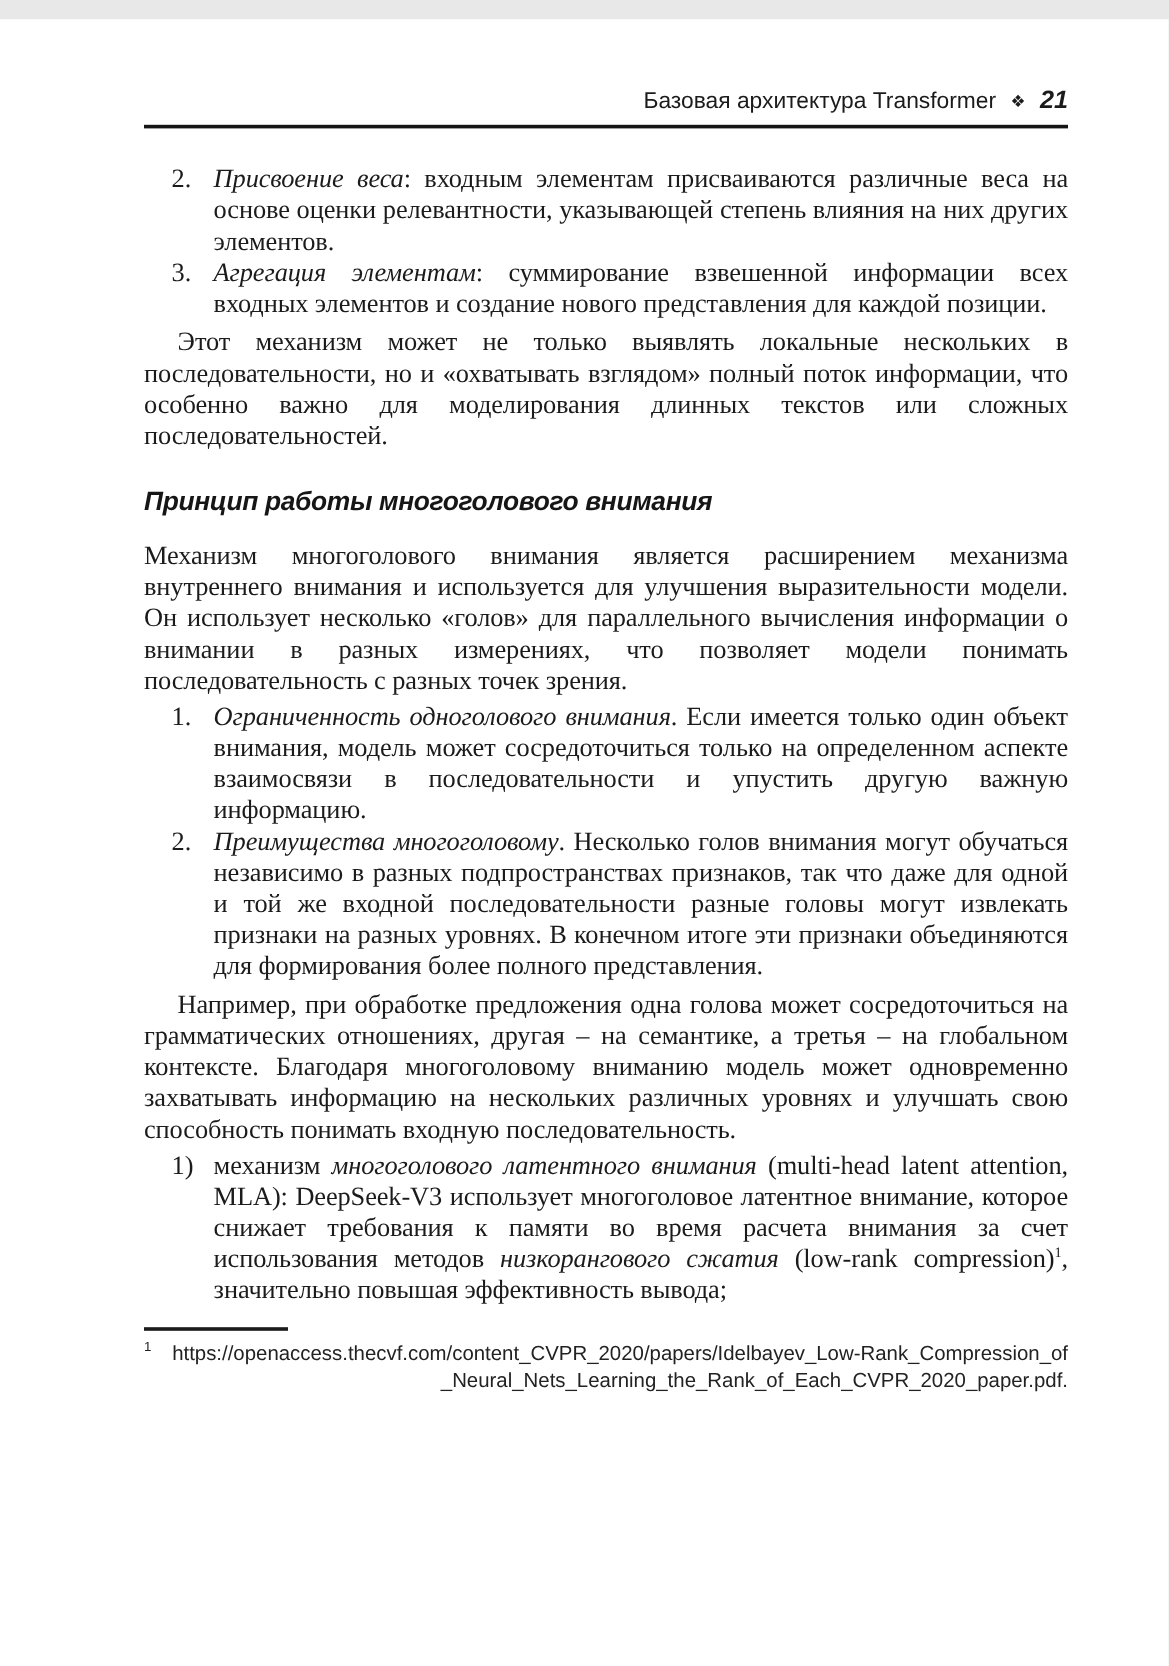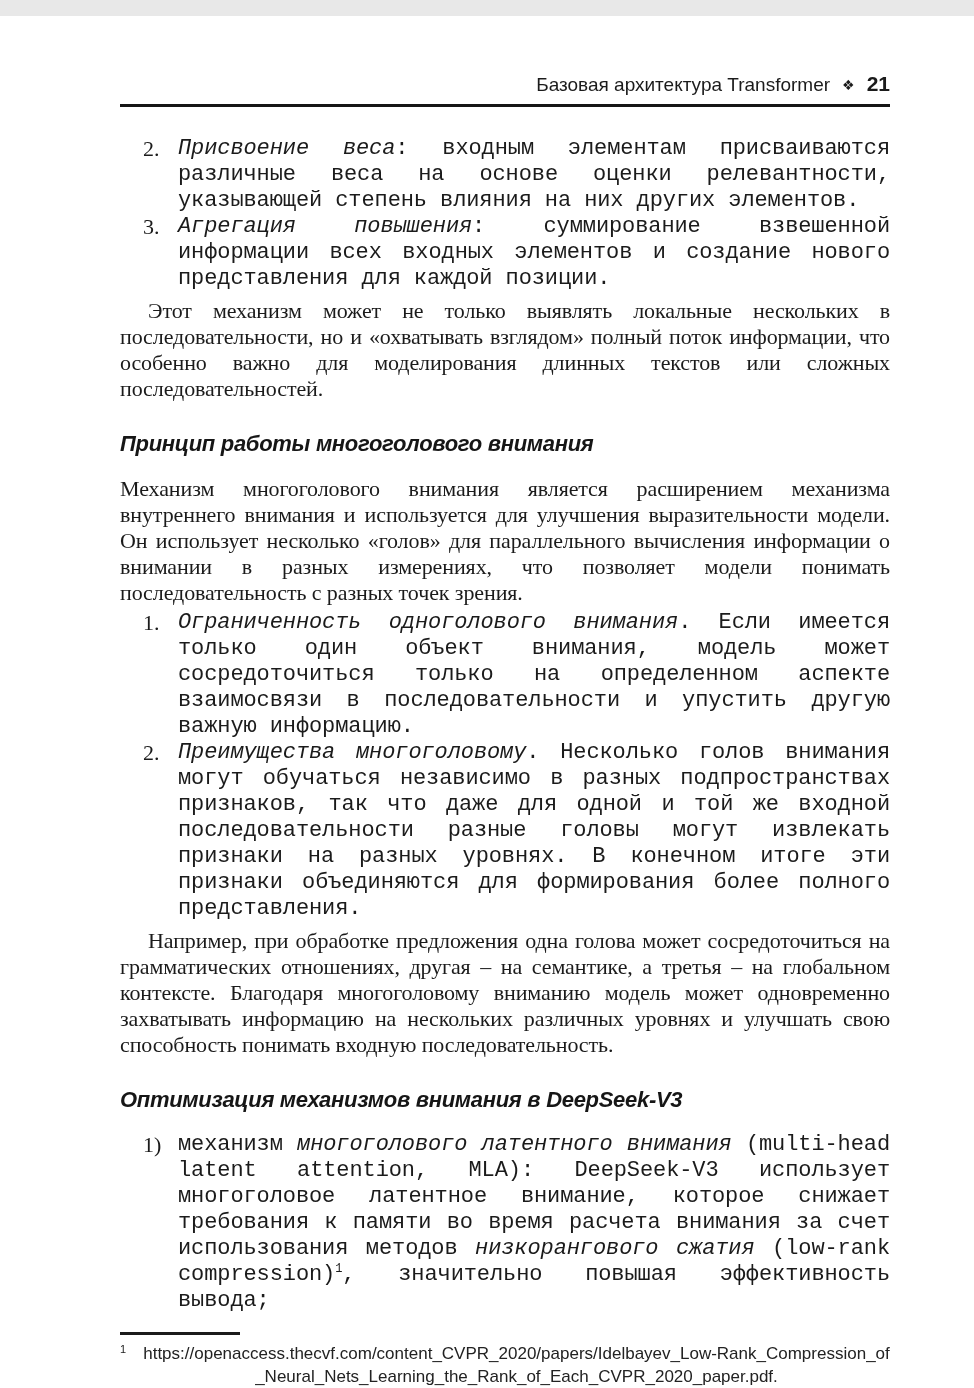--- a/index.html
+++ b/index.html
@@ -19,21 +19,21 @@
   .page-header {
     display: flex;
     justify-content: flex-end;
     align-items: baseline;
     gap: 12px;
     font-family: "Liberation Sans", sans-serif;
     font-size: 19px;
     color: #1b1b1b;
   }
   .header-ornament { font-size: 14px; position: relative; top: -1px; }
-  .header-page-number { font-weight: 700; font-size: 21px; }
+  .header-page-number { font-weight: 700; font-size: 21px; font-style: italic; }
   .header-rule { height: 3px; background: #151515; margin-top: 8px; }
 
   
   .para, .item-body {
     font-size: 22px;
     line-height: 26px;
     text-align: justify;
     letter-spacing: -0.1px;
   }
   .para { margin-top: 6px; }
@@ -43,21 +43,21 @@
   .num-list { list-style: none; }
   .top-list { margin-top: 29px; }
   .mid-list { margin-top: 4px; }
   .num-item { display: flex; }
   .num {
     flex: 0 0 58px;
     padding-left: 23px;
     font-size: 22px;
     line-height: 26px;
   }
-  .item-body { flex: 1; font-family: Liberation Mono, monospace; }
+  .item-body { flex: 1; }
   .item-body em { font-style: italic; }
   .seg-italic { font-style: italic; }
   .item-body sup { font-size: 12px; line-height: 0; vertical-align: super; }
 
   
   .section-heading {
     font-family: "Liberation Sans", sans-serif;
     font-weight: 700;
     font-style: italic;
     font-size: 22px;
@@ -80,42 +80,42 @@
     color: #222222;
   }
   .fn-marker {
     flex: 0 0 23px;
     font-size: 11px;
     line-height: 23px;
     vertical-align: super;
     position: relative;
     top: -4px;
   }
-  .fn-text { flex: 1; word-break: break-all; text-align: center; }
+  .fn-text { flex: 1; word-break: break-all; text-align: right; }
 </style>
 </head>
 <body>
 
 <div class="page">
 
   <header class="page-header">
     <span class="header-title">Базовая архитектура Transformer</span>
     <span class="header-ornament">❖</span>
     <span class="header-page-number">21</span>
   </header>
   <div class="header-rule"></div>
 
   <ol class="num-list top-list">
     <li class="num-item">
       <span class="num">2.</span>
       <div class="item-body"><em>Присвоение веса</em><span>: входным элементам присваиваются различные веса на основе оценки релевантности, указывающей степень влияния на них других элементов.</span></div>
     </li>
     <li class="num-item">
       <span class="num">3.</span>
-      <div class="item-body"><em>Агрегация повышения</em><span>: суммирование взвешенной информации всех входных элементов и создание нового представления для каждой позиции.</span></div>
+      <div class="item-body"><em>Агрегация элементам</em><span>: суммирование взвешенной информации всех входных элементов и создание нового представления для каждой позиции.</span></div>
     </li>
   </ol>
 
   <p class="para indent">Этот механизм может не только выявлять локальные нескольких в последовательности, но и «охватывать взглядом» полный поток информации, что особенно важно для моделирования длинных текстов или сложных последовательностей.</p>
 
   <h2 class="section-heading">Принцип работы многоголового внимания</h2>
 
   <p class="para">Механизм многоголового внимания является расширением механизма внутреннего внимания и используется для улучшения выразительности модели. Он использует несколько «голов» для параллельного вычисления информации о внимании в разных измерениях, что позволяет модели понимать последовательность с разных точек зрения.</p>
 
   <ol class="num-list mid-list">
@@ -124,21 +124,20 @@
       <div class="item-body"><em>Ограниченность одноголового внимания</em><span>. Если имеется только один объект внимания, модель может сосредоточиться только на определенном аспекте взаимосвязи в последовательности и упустить другую важную информацию.</span></div>
     </li>
     <li class="num-item">
       <span class="num">2.</span>
       <div class="item-body"><em>Преимущества многоголовому</em><span>. Несколько голов внимания могут обучаться независимо в разных подпространствах признаков, так что даже для одной и той же входной последовательности разные головы могут извлекать признаки на разных уровнях. В конечном итоге эти признаки объединяются для формирования более полного представления.</span></div>
     </li>
   </ol>
 
   <p class="para indent">Например, при обработке предложения одна голова может сосредоточиться на грамматических отношениях, другая – на семантике, а третья – на глобальном контексте. Благодаря многоголовому вниманию модель может одновременно захватывать информацию на нескольких различных уровнях и улучшать свою способность понимать входную последовательность.</p>
 
-  <h2 class="section-heading">Оптимизация механизмов внимания в DeepSeek-V3</h2>
 
 
   <ol class="num-list mid-list">
     <li class="num-item">
       <span class="num">1)</span>
       <div class="item-body"><span>механизм </span><span class="seg-italic">многоголового латентного внимания</span><span> (multi-head latent attention, MLA): DeepSeek-V3 использует многоголовое латентное внимание, которое снижает требования к памяти во время расчета внимания за счет использования методов </span><span class="seg-italic">низкорангового сжатия</span><span> (low-rank compression)</span><sup>1</sup><span>, значительно повышая эффективность вывода;</span></div>
     </li>
   </ol>
 
   <footer class="footnote-area">

